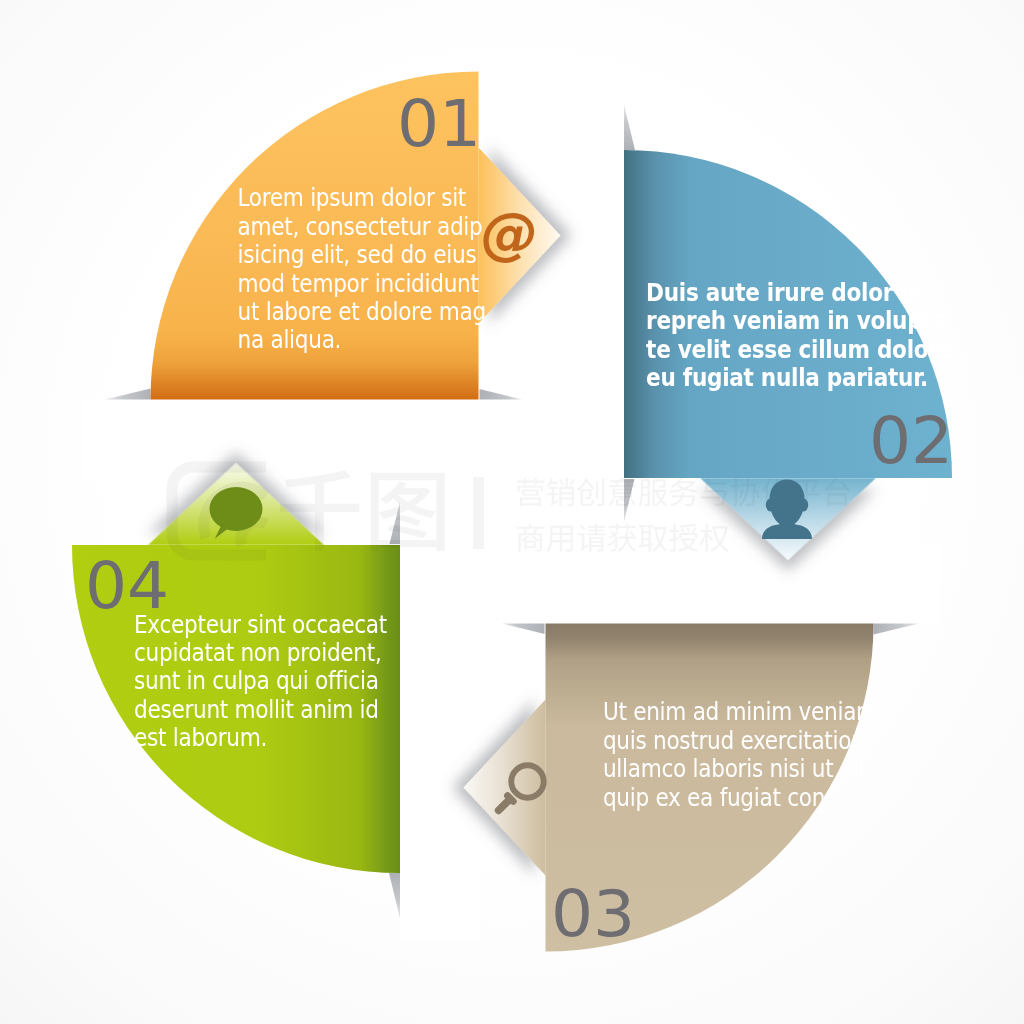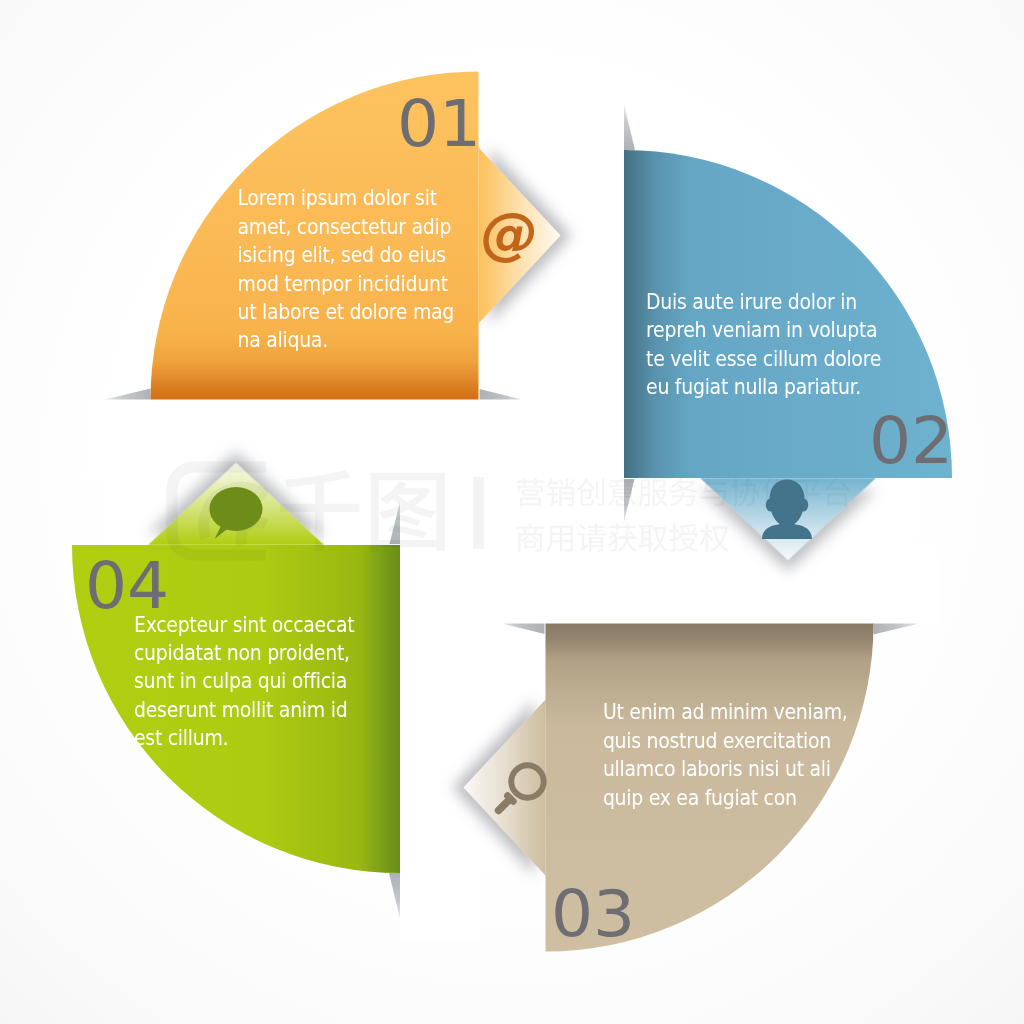--- a/index.html
+++ b/index.html
@@ -3,21 +3,21 @@
 <meta charset="utf-8">
 <style>
   html,body{margin:0;padding:0;}
   body{width:1024px;height:1024px;overflow:hidden;background:#ffffff;
        font-family:"DejaVu Sans",sans-serif;}
   #stage{position:relative;width:1024px;height:1024px;overflow:hidden;
     background:radial-gradient(113% 113% at 50% 45%,
       #ffffff 0%, #ffffff 33%, #fbfbfb 53%, #f4f4f4 72%, #ebebeb 88%, #e4e4e4 100%);}
   svg.main{position:absolute;left:0;top:0;width:1024px;height:1024px;}
   text{font-family:"DejaVu Sans",sans-serif;font-stretch:condensed;}
-  .tblock{position:absolute;font-size:21px;line-height:28.46px;color:#fff;
+  .tblock{position:absolute;font-size:24px;line-height:28.46px;color:#fff;
           font-stretch:condensed;letter-spacing:-0.28px;}
   .tblock>div{white-space:pre;}
   .numlbl{position:absolute;font-size:64px;line-height:64px;color:#6e6d72;
           white-space:pre;font-stretch:condensed;transform:scaleX(1.149);
           transform-origin:0 0;}
 </style>
 </head>
 <body>
 
 <div id="stage">
@@ -169,36 +169,36 @@
 <div class="tblock" style="left:237.5px;top:184.2px;">
   <div>Lorem ipsum dolor sit</div>
   <div>amet, consectetur adip</div>
   <div>isicing elit, sed do eius</div>
   <div>mod tempor incididunt</div>
   <div>ut labore et dolore mag</div>
   <div>na aliqua.</div>
 </div>
 
 <div class="numlbl" style="left:869.2px;top:409.1px;">02</div>
-<div class="tblock" style="left:646.1px;top:288px;">
+<div class="tblock" style="left:646.1px;top:279px;font-weight:bold;">
   <div>Duis aute irure dolor in</div>
   <div>repreh veniam in volupta</div>
   <div>te velit esse cillum dolore</div>
   <div>eu fugiat nulla pariatur.</div>
 </div>
 
 <div class="numlbl" style="left:551.2px;top:882.3px;">03</div>
 <div class="tblock" style="left:557.9px;top:698.4px;margin-left:45px;">
   <div>Ut enim ad minim veniam,</div>
   <div>quis nostrud exercitation</div>
   <div>ullamco laboris nisi ut ali</div>
   <div>quip ex ea fugiat con</div>
 </div>
 
 <div class="numlbl" style="left:85.2px;top:554.2px;">04</div>
 <div class="tblock" style="left:134px;top:610.5px;">
   <div>Excepteur sint occaecat</div>
   <div>cupidatat non proident,</div>
   <div>sunt in culpa qui officia</div>
   <div>deserunt mollit anim id</div>
-  <div>est cillum.</div>
+  <div>est laborum.</div>
 </div>
 </div>
 
 </body></html>

